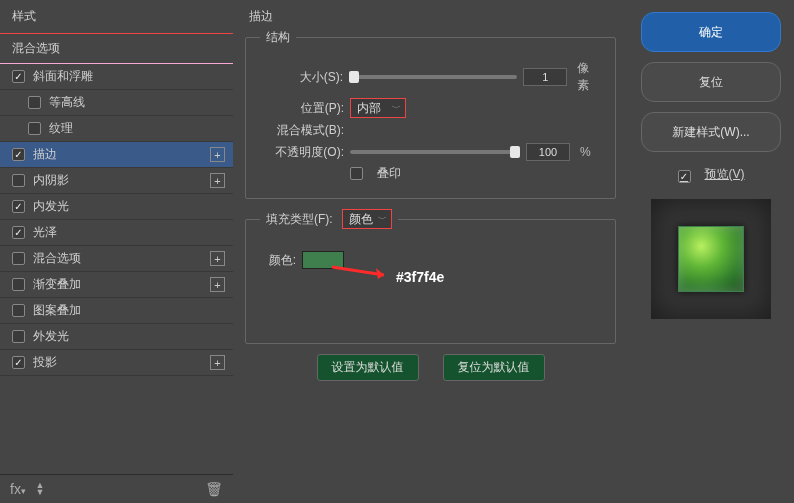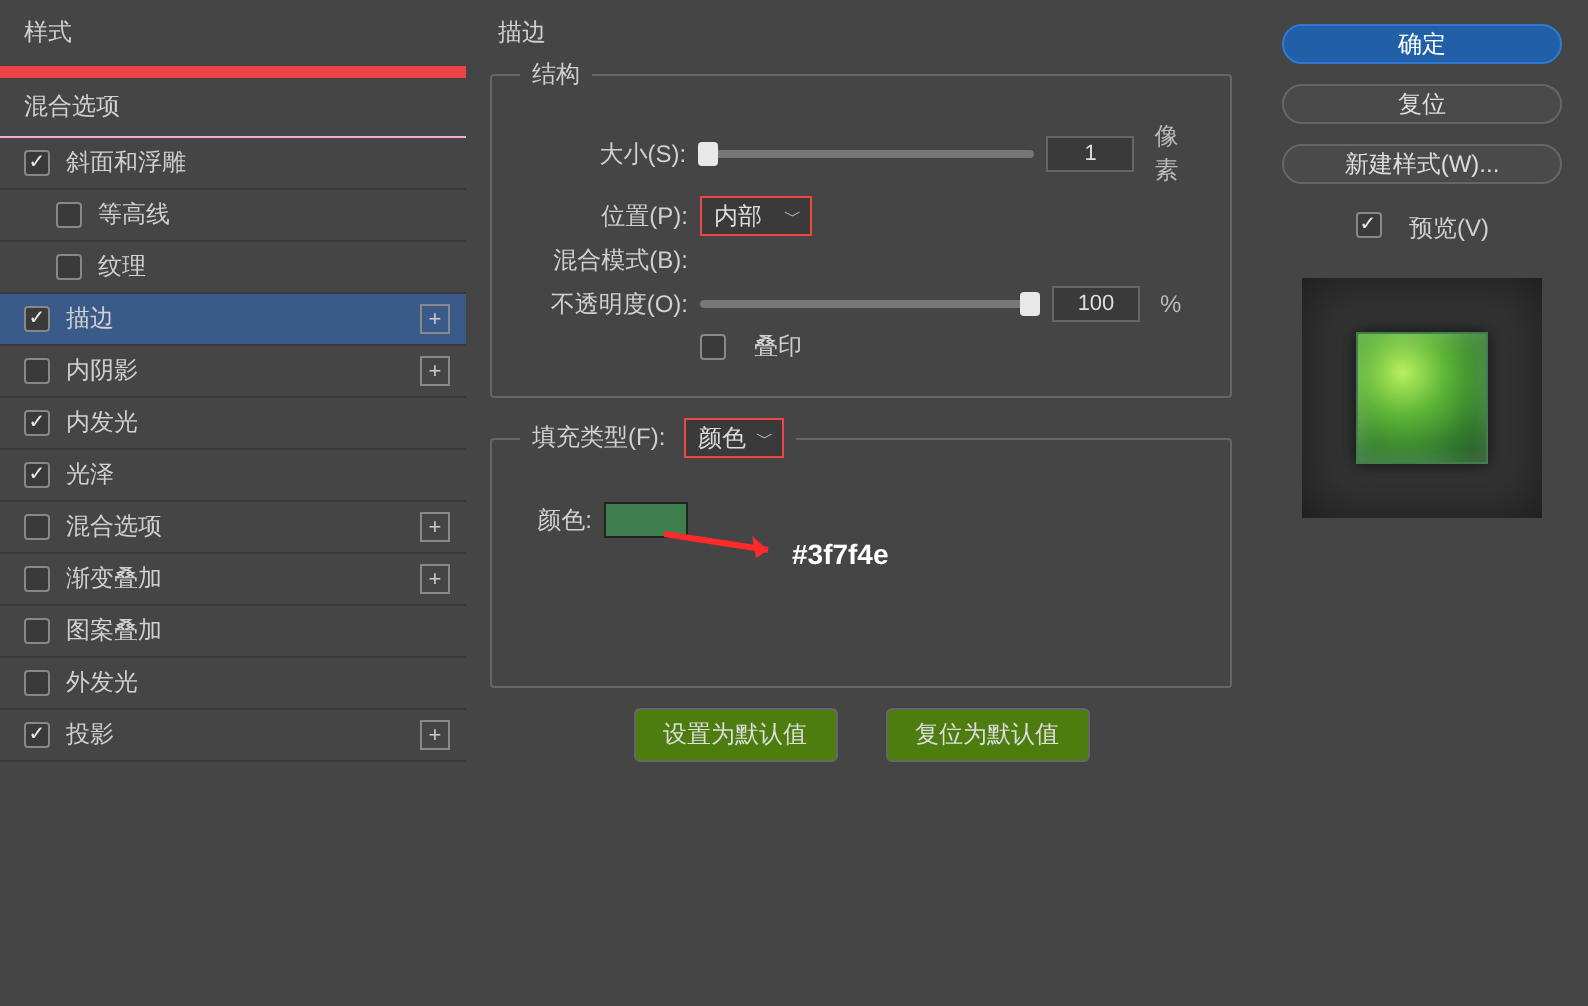--- a/index.html
+++ b/index.html
@@ -13,21 +13,21 @@
   overflow: hidden;
 }
 .left-panel {
   width: 233px;
   background: #454545;
   display: flex;
   flex-direction: column;
 }
 .left-header {
   padding: 8px 12px;
-  border-bottom: 6px solid #ef4444;
+  border-bottom: 1px solid #ef4444;
 }
 .left-subheader {
   padding: 6px 12px;
   border-bottom: 1px solid #f9a8d4;
 }
 .style-list {
   flex: 1;
   overflow: hidden;
 }
 .style-item {
@@ -146,21 +146,21 @@
 }
 .unit { color: #bbb; margin-left: 4px; }
 .color-swatch {
   width: 42px; height: 18px;
   background: #3f7f4e;
   border: 1px solid #222;
   cursor: pointer;
 }
 .btn-row { display: flex; justify-content: center; gap: 24px; margin-top: 8px; }
 .ps-btn {
-  background: #4d7c0f;
+  background: #14532d;
   border: 1px solid #666;
   color: #ddd;
   padding: 4px 14px;
   font-size: 12px;
   cursor: pointer;
   border-radius: 3px;
 }
 
 .arrow {
   position: absolute;
@@ -171,34 +171,34 @@
 .right-panel {
   width: 166px;
   padding: 12px 12px;
   display: flex;
   flex-direction: column;
   align-items: center;
   gap: 10px;
 }
 .r-btn {
   width: 140px;
-  height: 20px;
+  height: 40px;
   border: 1px solid #666;
   border-radius: 13px;
   background: #4a4a4a;
   color: #ddd;
   font-size: 12px;
   cursor: pointer;
 }
 .r-btn.primary {
   background: #2160a8;
   border-color: #2f7ad0;
   color: #fff;
 }
-.preview-check { display: flex; align-items: flex-start; gap: 6px; margin-top: 4px; }
+.preview-check { display: flex; align-items: flex-end; gap: 6px; margin-top: 4px; text-decoration: underline; }
 .preview-box {
   width: 120px; height: 120px;
   margin-top: 6px;
   background: #353535;
   display: flex;
   align-items: center;
   justify-content: center;
   box-shadow: inset 0 0 30px rgba(0,0,0,0.5);
 }
 .preview-gem {
@@ -269,20 +269,29 @@
       <div class="style-item">
         <span class="chk"></span>
         <span class="style-label">外发光</span>
       </div>
       <div class="style-item">
         <span class="chk checked"></span>
         <span class="style-label">投影</span>
         <span class="plus-box">+</span>
       </div>
     </div>
+  <div class="left-footer">
+    <span class="ico"><span>fx</span><span style="font-size:9px">▾</span></span>
+    <span class="ico" style="display:flex;flex-direction:column;line-height:7px;font-size:9px;">
+        <span>▲</span>
+        <span>▼</span>
+      </span>
+    <span class="spacer"></span>
+    <span class="ico">🗑</span>
+  </div>
 </div>
 
 <div class="mid-panel">
   <div class="section-title">描边</div>
 
   <fieldset>
     <legend>结构</legend>
 
     <div class="row">
       <span class="row-label">大小(S):</span>

